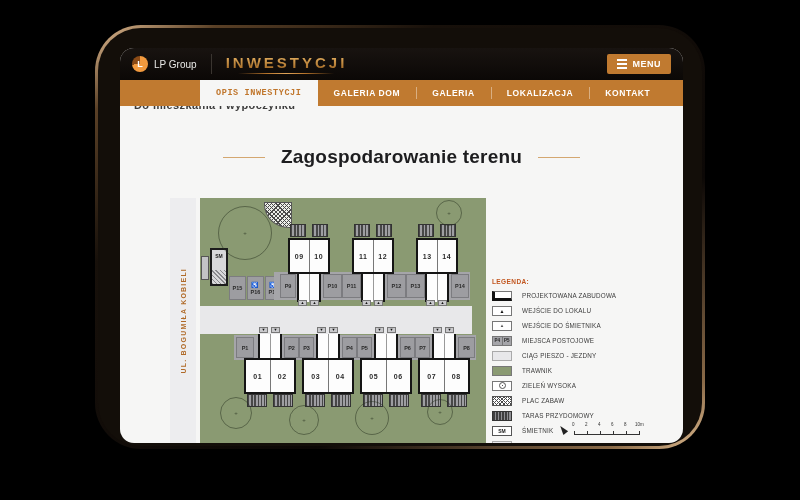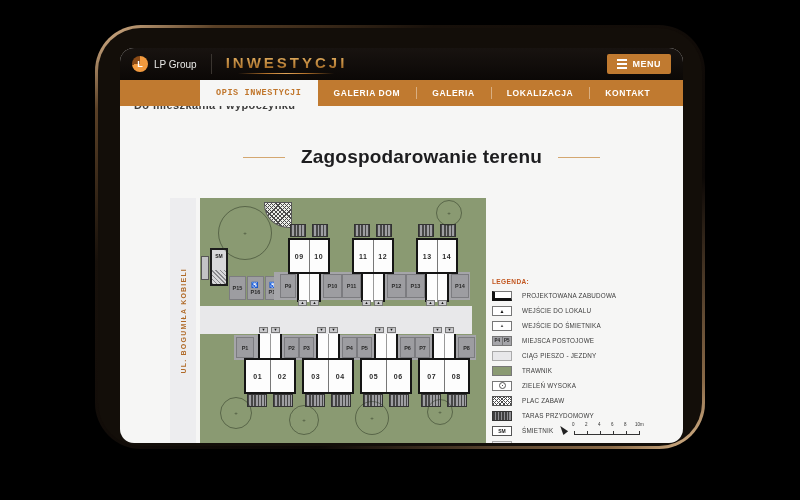--- a/index.html
+++ b/index.html
@@ -38,21 +38,21 @@
   .tab { position:relative; line-height:26px; padding:0 16px; color:#fff; font-size:8.5px;
     font-weight:bold; letter-spacing:.6px; cursor:pointer; white-space:nowrap; }
   .tab:first-child { margin-left:80px; }
   .tab + .tab::before { content:''; position:absolute; left:0; top:7px; width:1px; height:12px; background:rgba(255,255,255,.4); }
   .tab.active { background:#f6f6f5; color:#c0762c;font-family:Liberation Mono, monospace; }
   .tab.active + .tab::before { display:none; }
 
   
   .content { position:relative; height:337px; overflow:hidden; }
   .clipped-heading { position:absolute; top:-7px; left:14px; font-size:11px; font-weight:bold; color:#3c3c3c; letter-spacing:.4px; }
-  .title-row { position:absolute; top:40px; left:0; width:100%; display:flex; align-items:center; justify-content:center; gap:16px;margin-left:20px; }
+  .title-row { position:absolute; top:40px; left:0; width:100%; display:flex; align-items:center; justify-content:center; gap:16px; }
   .title-line { width:42px; height:1px; background:#d4a770; }
   .page-title { font-size:19px; font-weight:600; color:#1d1d1f; letter-spacing:.2px; }
 
   
   .street { position:absolute; left:50px; top:92px; width:26px; height:245px; background:#ededef;
     display:flex; align-items:center; justify-content:center; }
   .street-label { writing-mode:vertical-rl; transform:rotate(180deg); color:#b06a28; font-size:7px;
     font-weight:bold; letter-spacing:1.2px; white-space:nowrap; }
 
   

